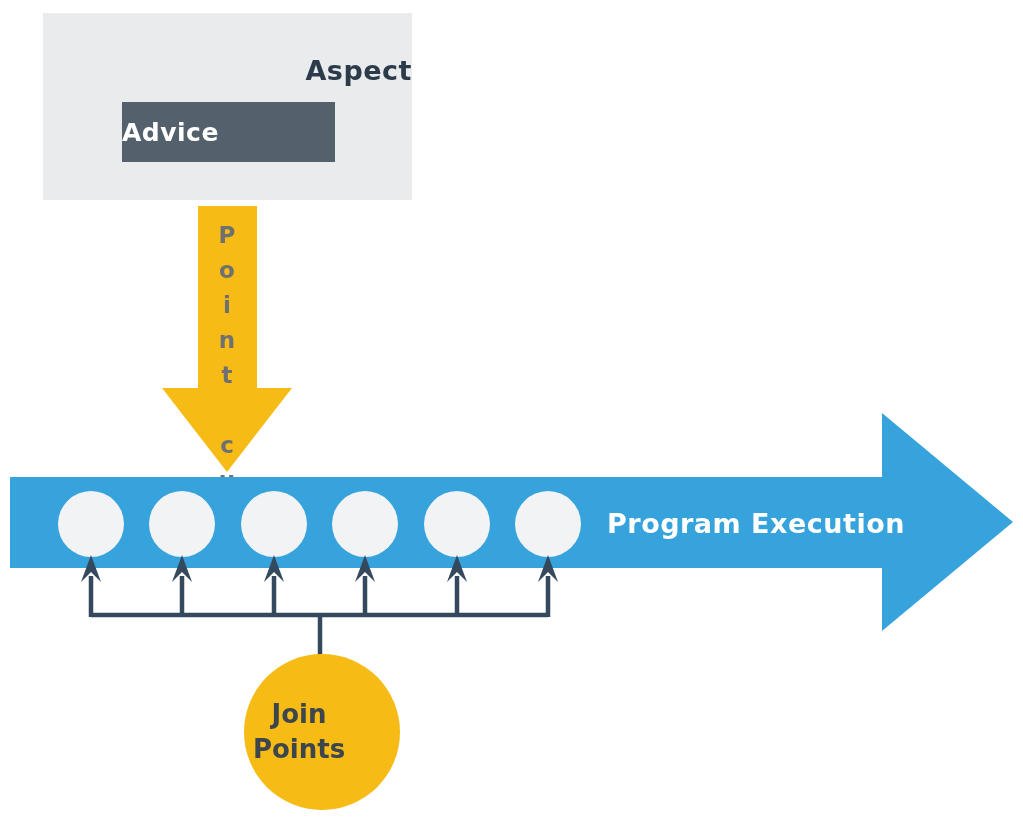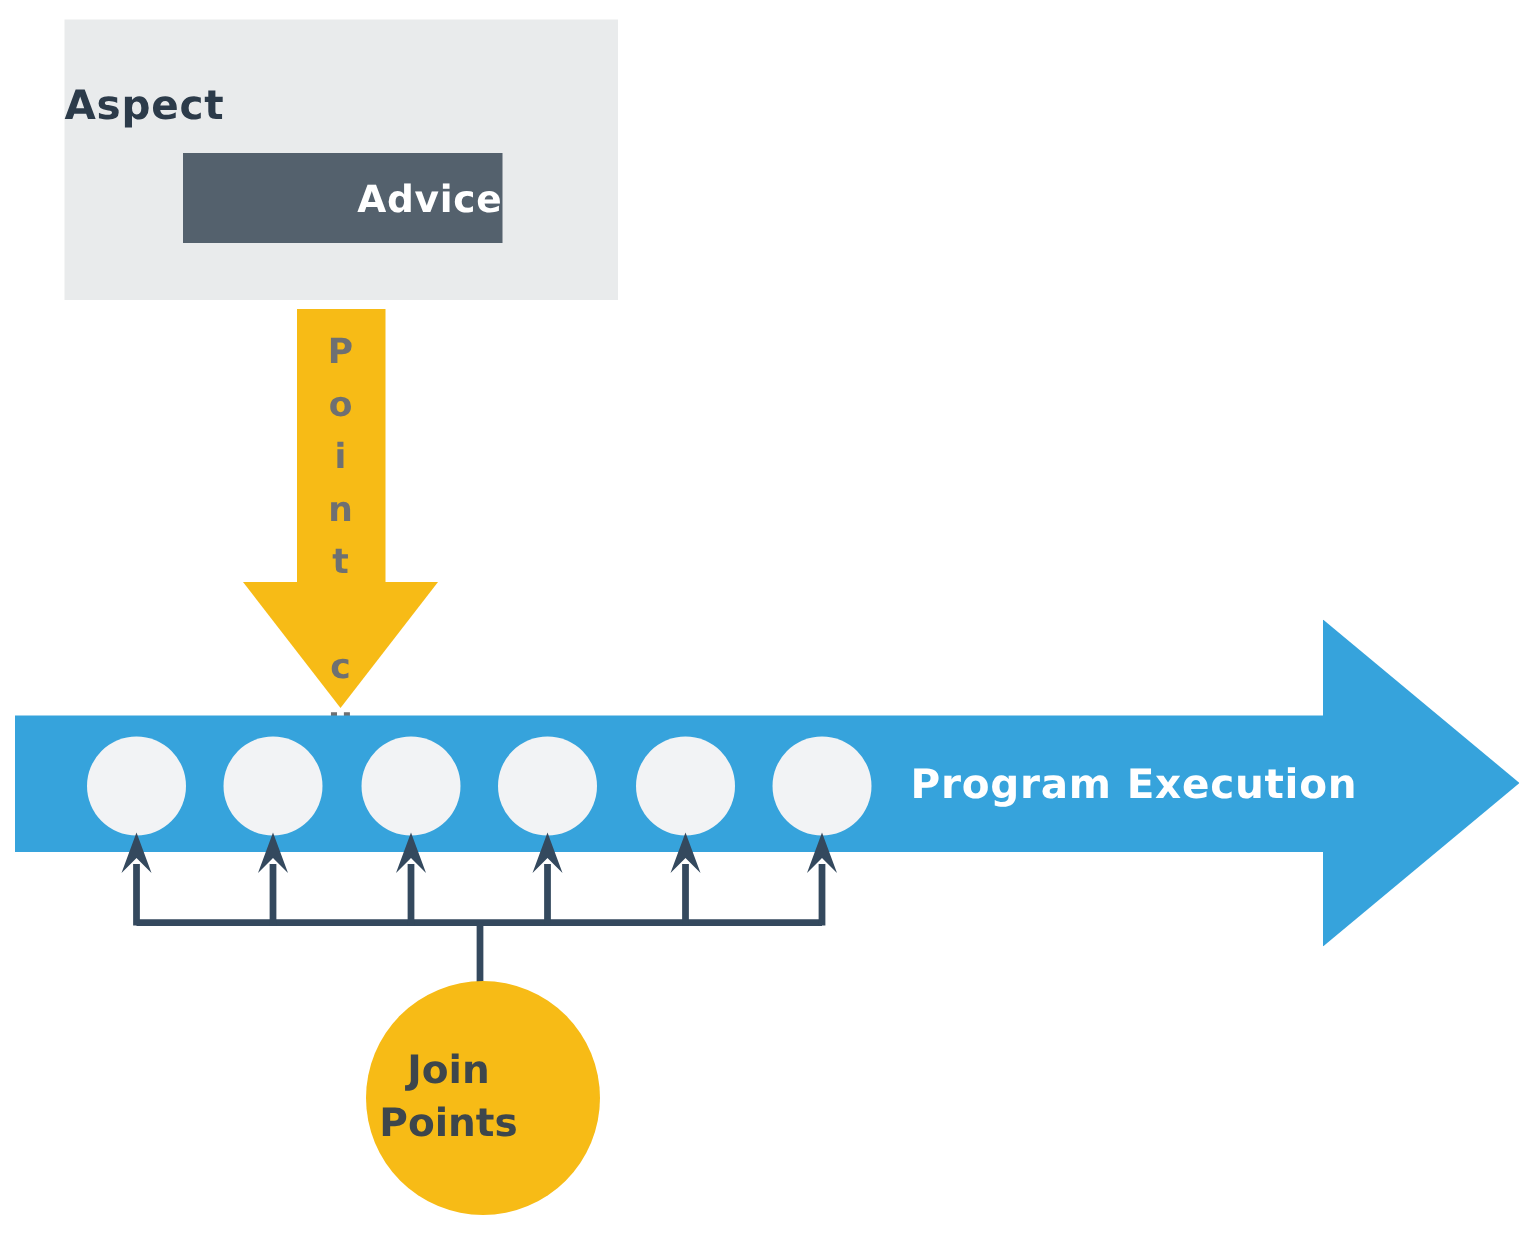--- a/index.html
+++ b/index.html
@@ -18,34 +18,34 @@
   
   .aspect-box {
     position: absolute;
     left: 43px; top: 13px;
     width: 369px; height: 187px;
     background: var(--panel);
   }
   .aspect-title {
     position: absolute;
     left: 0; top: 42px; width: 100%;
-    text-align: left;
+    text-align: right;
     font-size: 27px;
     font-weight: bold;
     color: var(--dark-text);
     letter-spacing: 0.5px;
   }
   .advice-box {
     position: absolute;
     left: 79px; top: 89px;
     width: 213px; height: 60px;
     background: var(--advice-bg);
     display: flex;
     align-items: center;
-    justify-content: flex-end;
+    justify-content: flex-start;
   }
   .advice-label {
     color: #ffffff;
     font-size: 25px;
     font-weight: bold;
     letter-spacing: 0.5px;
   }
   
   .pointcut-shaft {
     position: absolute;

